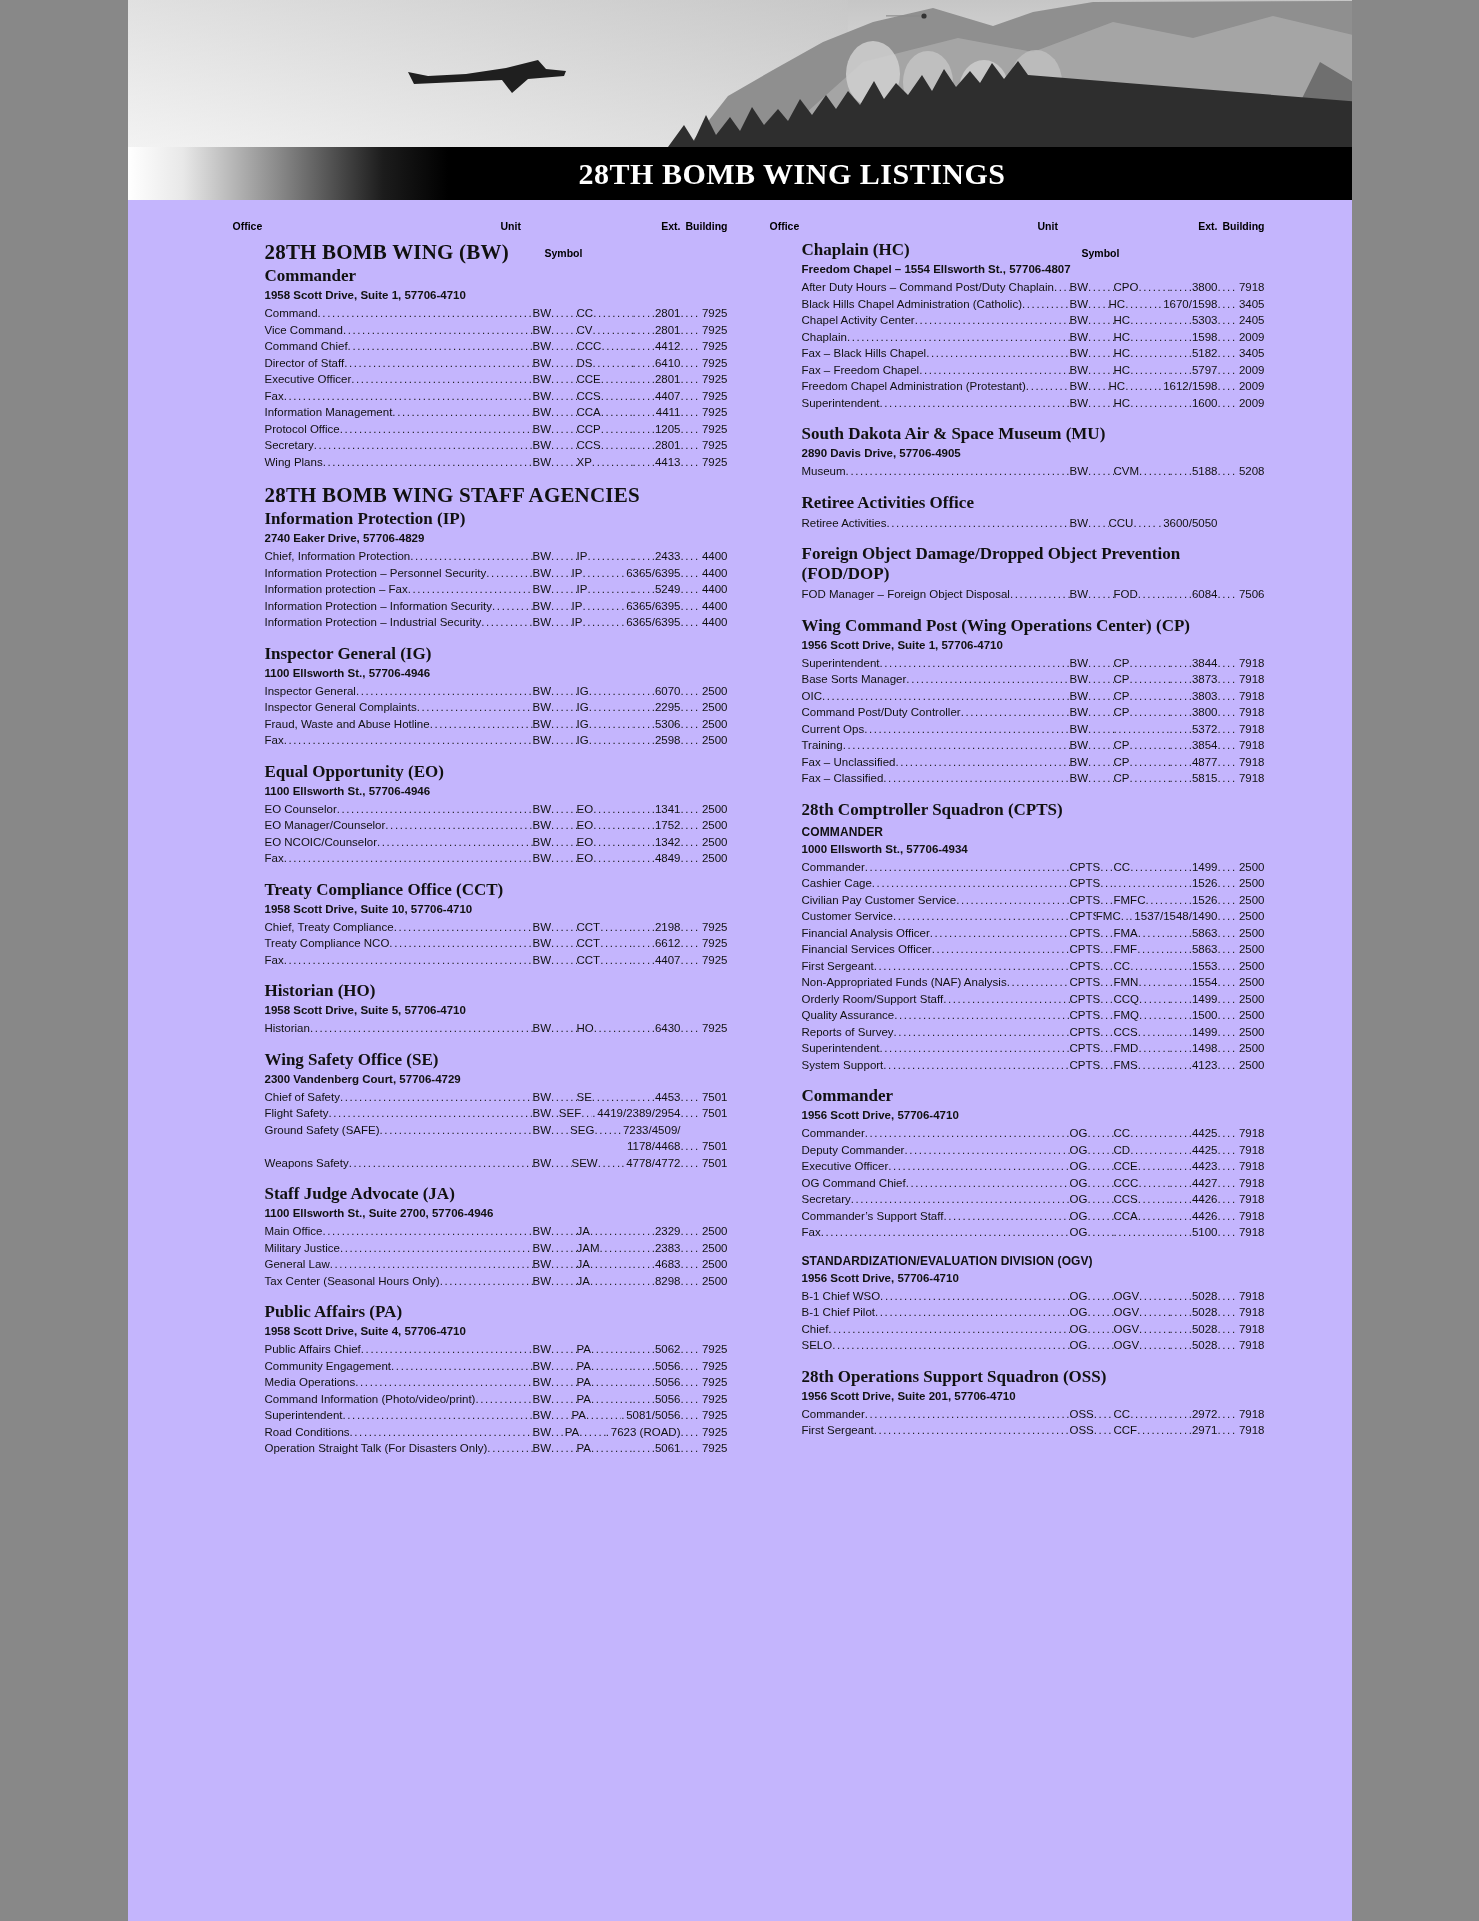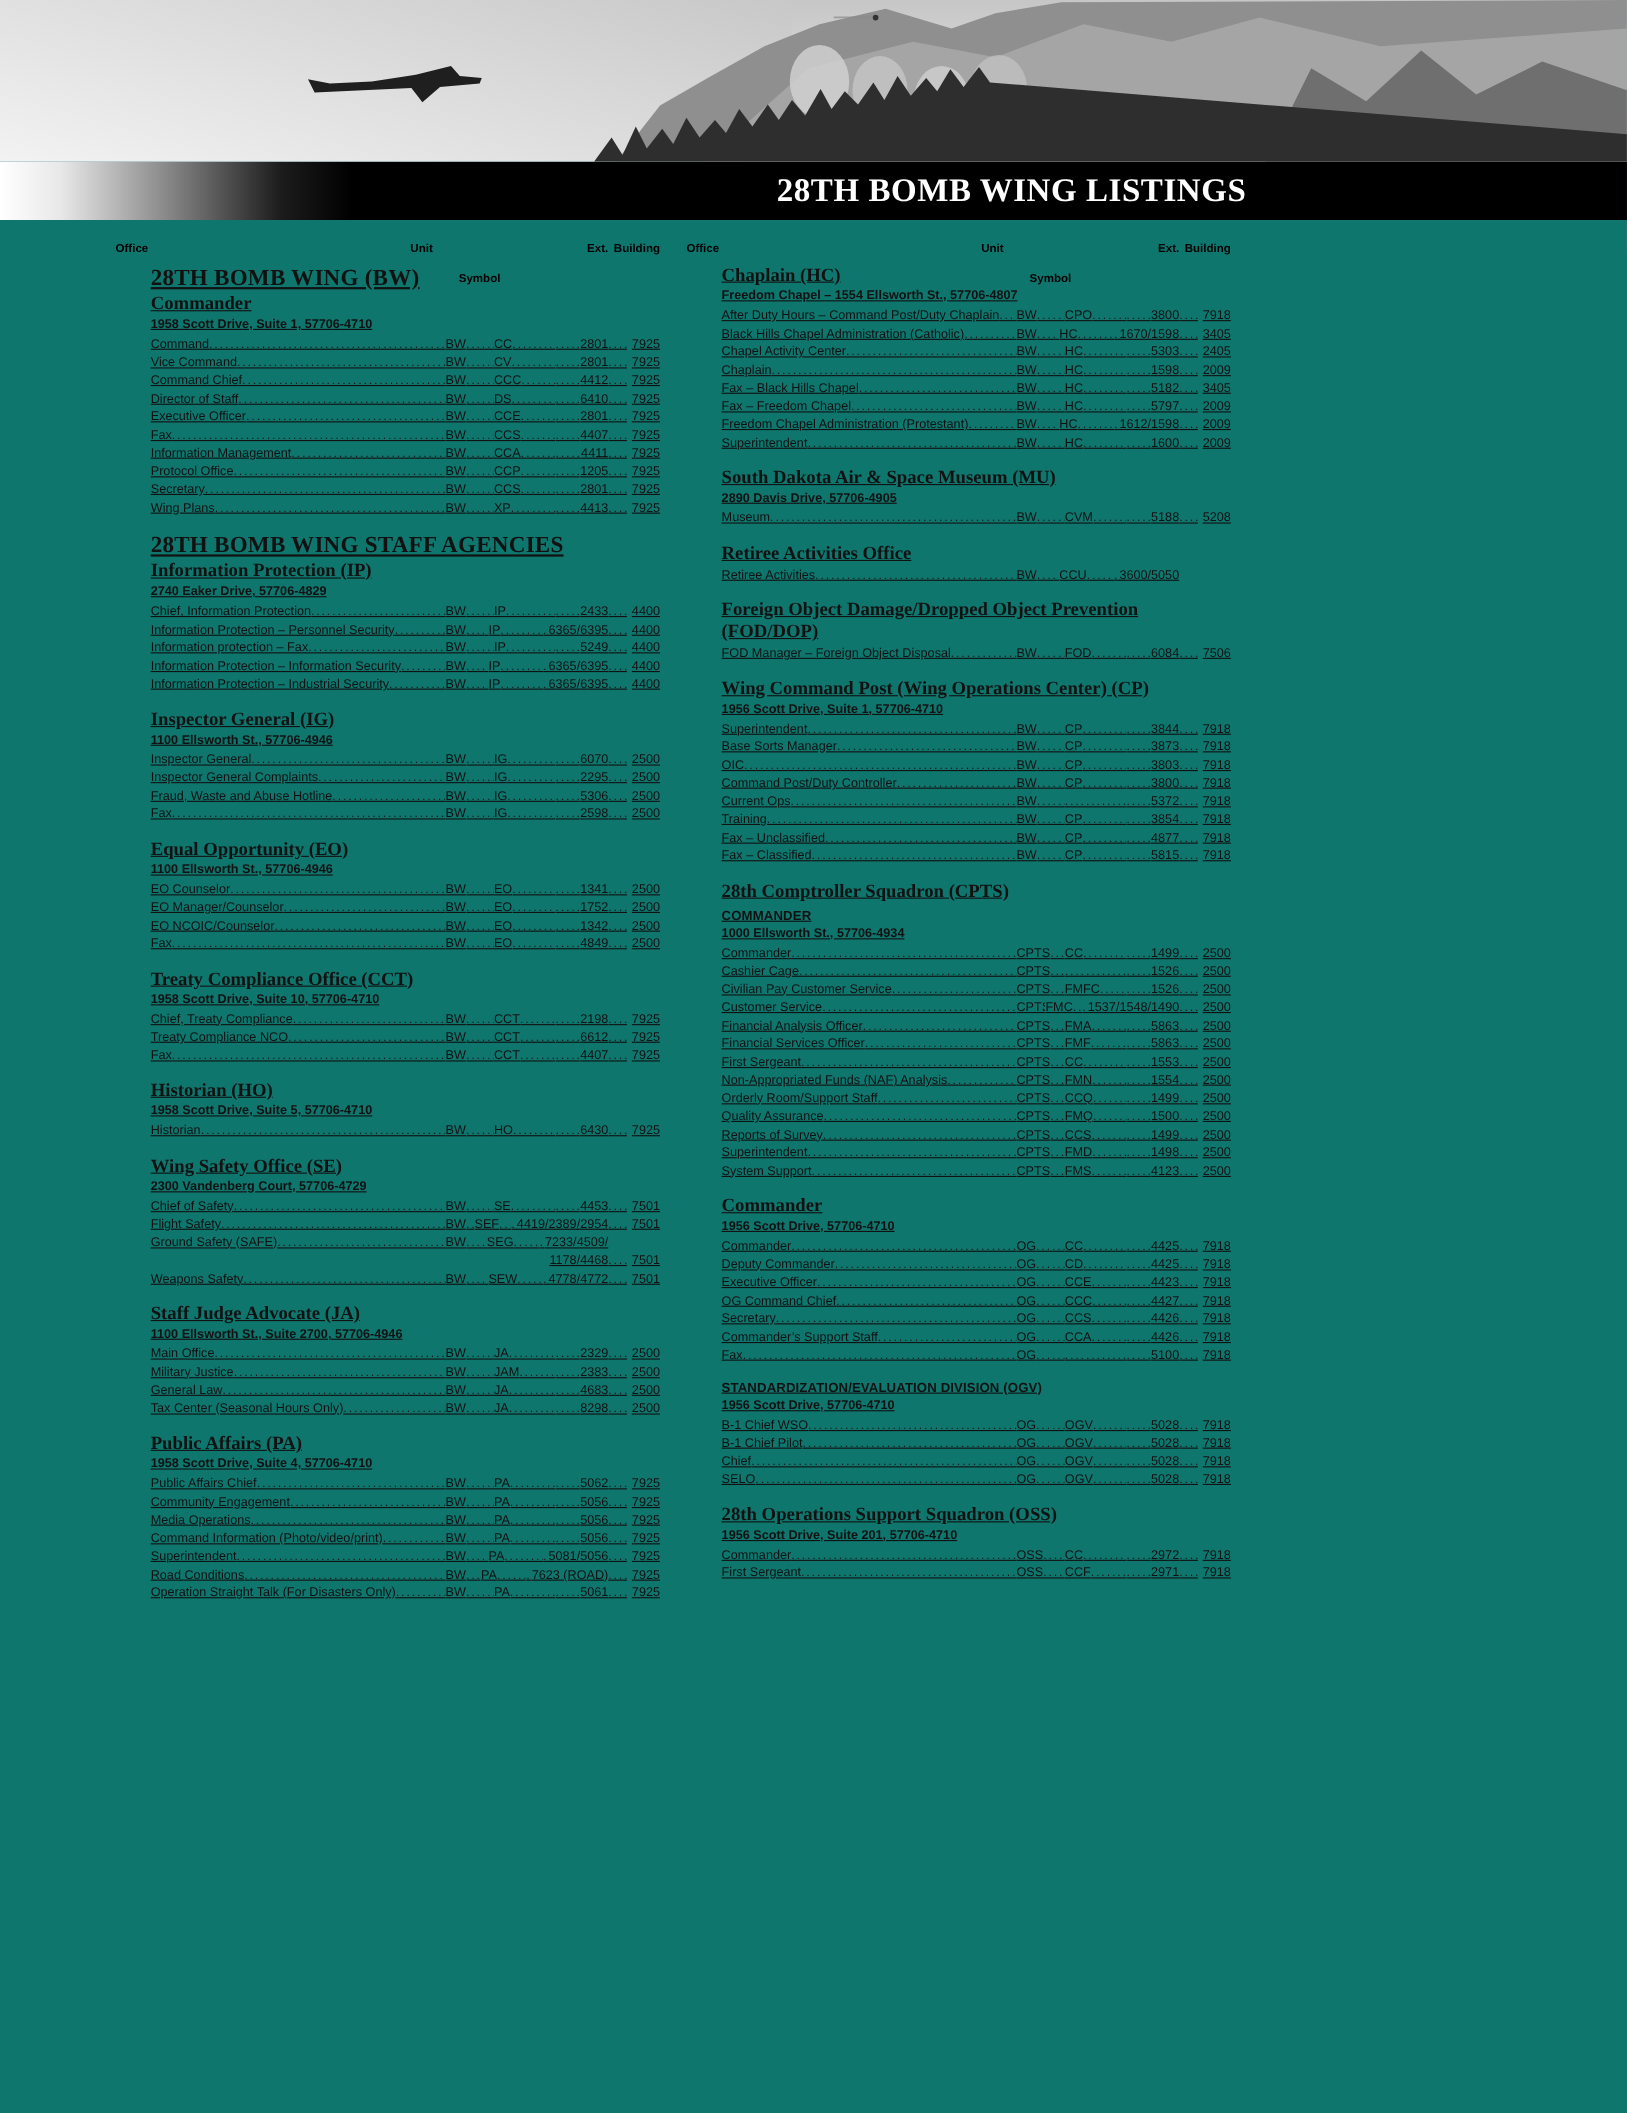--- a/index.html
+++ b/index.html
@@ -1,31 +1,31 @@
 <!DOCTYPE html>
 <html><head>
 <meta charset="utf-8">
 <style>
   html,body{margin:0;padding:0;background:#888;}
-  .page{position:relative;width:1479px;height:1921px;background:#0f766e;overflow:hidden;
+  .page{position:relative;width:1224px;height:1921px;background:#c4b5fd;overflow:hidden;
         font-family:"Liberation Sans",sans-serif;color:#111;margin:0 auto;}
 
   
   .banner{position:relative;height:147px;overflow:hidden;background:linear-gradient(180deg,#cucuc,#eee);}
   .banner svg{display:block;}
 
   
   .titlebar{height:53px;display:flex;align-items:center;justify-content:flex-end;
             padding-right:346px;box-sizing:border-box;
             background:linear-gradient(90deg,#ffffff 0px,#e8e8e8 55px,#8a8a8a 150px,#1c1c1c 255px,#000 320px);}
   .titletext{color:#fff;font-family:"Liberation Serif",serif;font-weight:700;
              font-size:30px;letter-spacing:.5px;white-space:nowrap;}
 
   
-  .content{display:flex;padding:20px 0 0 105px;gap:24px;text-decoration:underline;}
+  .content{display:flex;padding:20px 0 0 105px;gap:42px;}
   .col{width:495px;flex:0 0 495px;}
 
   .colhead{position:relative;height:14px;font-size:10.5px;font-weight:700;color:#000;margin-bottom:4px;}
   .colhead span{position:absolute;top:0;white-space:nowrap;}
   .h-office{left:0;} .h-unit{left:268px;} .h-symbol{left:312px;margin-top:27px;}
   .h-ext{right:47px;text-align:center;} .h-building{right:0;}
 
   .sec{margin-top:13px;margin-left:32px;}
   .sections > .sec:first-child{margin-top:6px;}
   .hd-h1{font-family:"Liberation Serif",serif;font-weight:700;font-size:21px;line-height:24px;margin:4px 0 1px;letter-spacing:.2px;}

